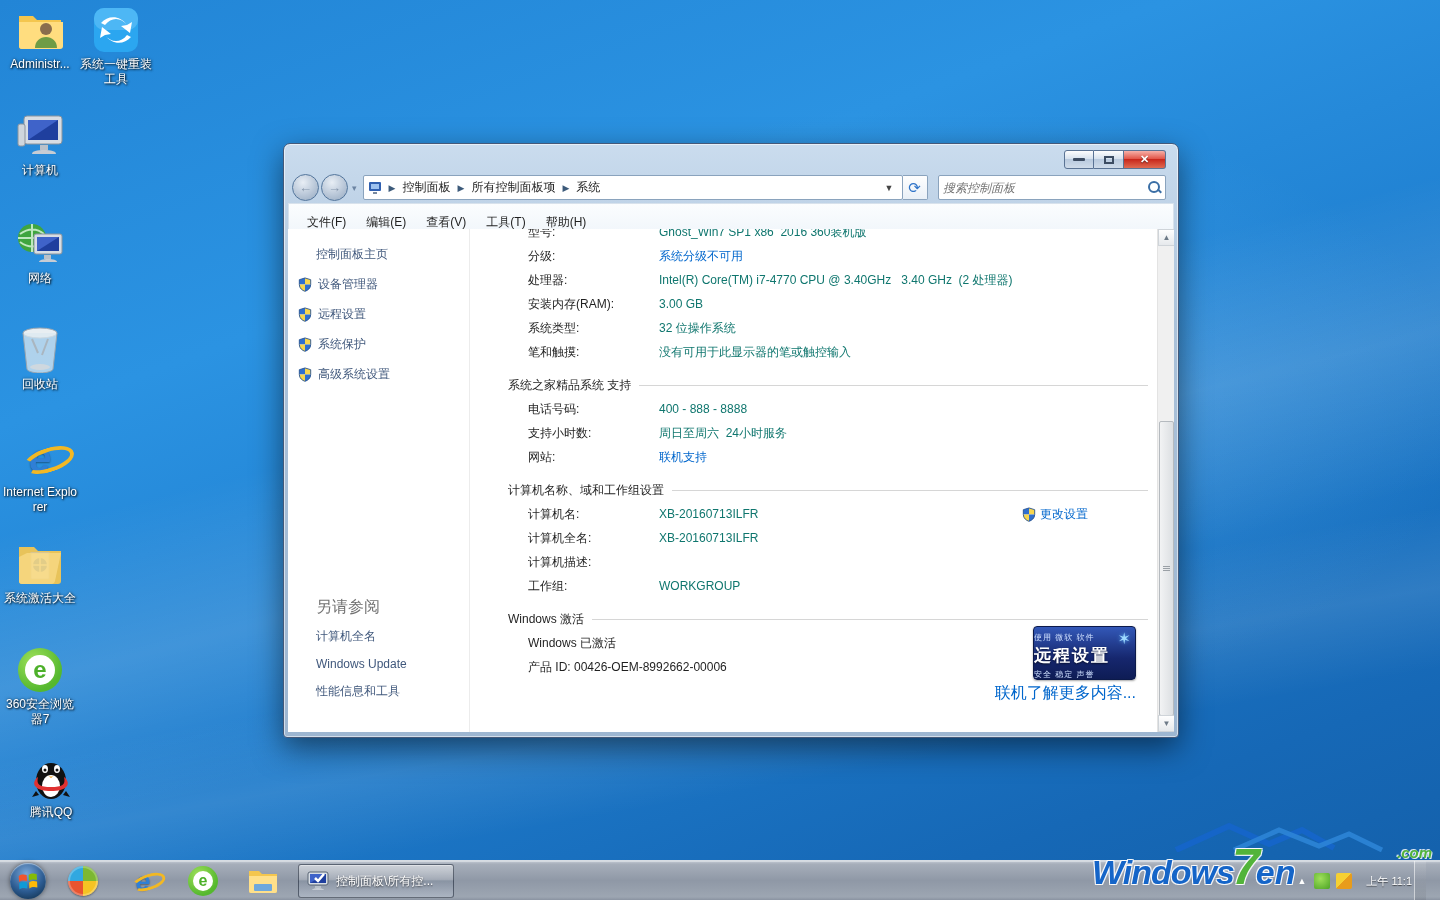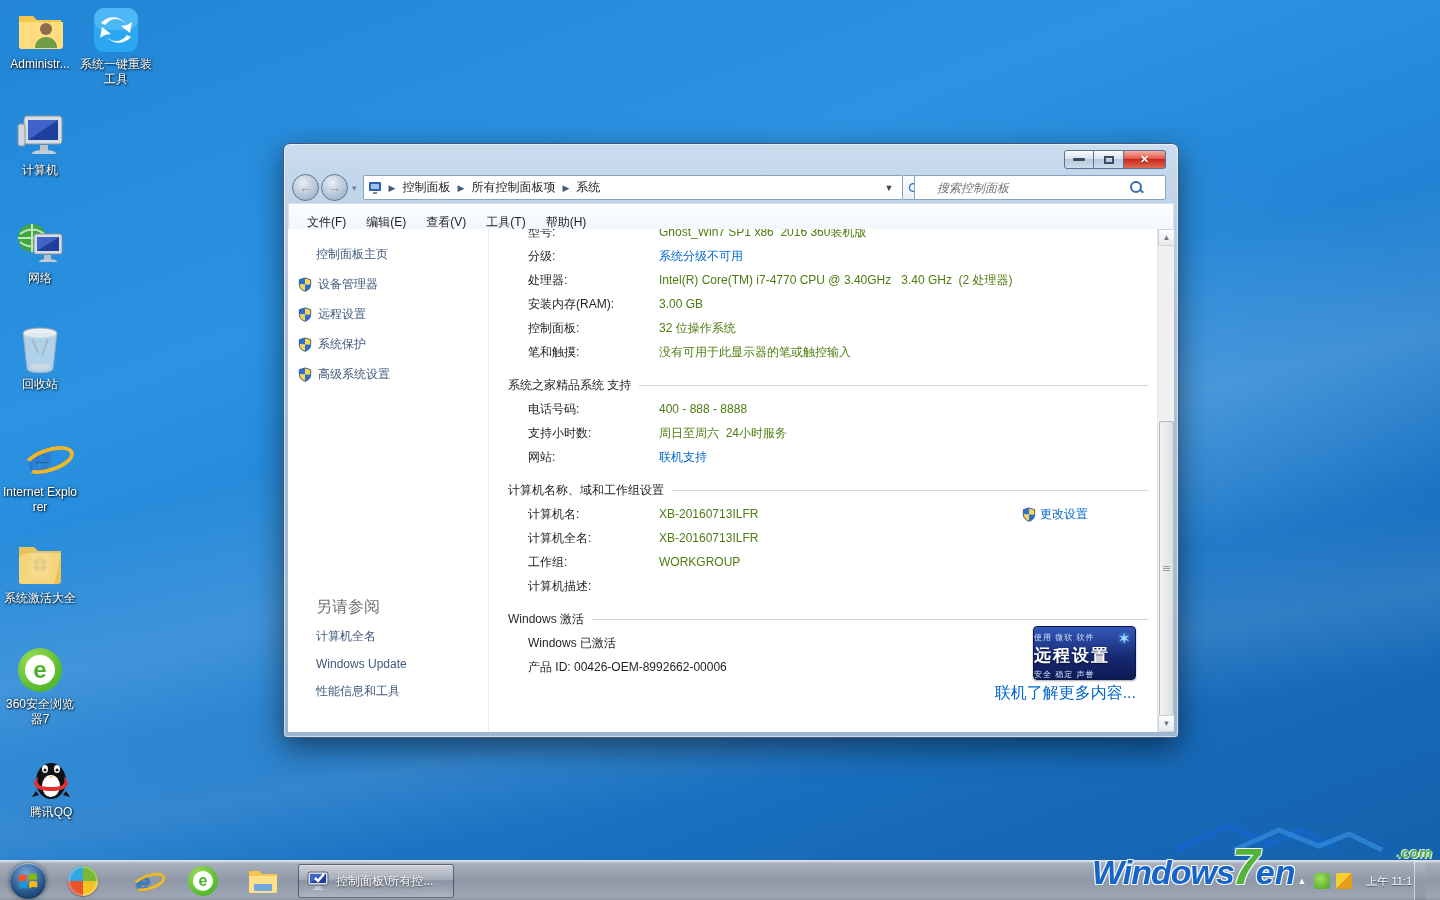--- a/index.html
+++ b/index.html
@@ -47,53 +47,53 @@
 
   .addr-row { height:31px; padding:3px 10px 3px 8px; display:flex; align-items:center; position:relative; }
   .navbtn { width:27px; height:27px; border-radius:50%; border:1px solid #54769c;
     background:radial-gradient(circle at 40% 30%, #e8eef5, #b9c7d8 55%, #93a8c0); margin-right:2px;
     display:flex; align-items:center; justify-content:center; color:#8696ab; font-size:13px; font-weight:bold; }
   .nav-chev { color:#6c84a2; font-size:9px; margin:0 6px 0 2px; }
   .addr-field { width:540px; height:25px; background:#fff; border:1px solid #8aa3bd; border-radius:2px; display:flex; align-items:center; padding:0 4px; font-size:12px; color:#1f1f1f; }
   .crumb-sep { color:#3c5a7a; font-size:9px; margin:0 7px; }
   .addr-drop { margin-left:auto; color:#444; font-size:9px; padding:0 4px; }
   .refresh-btn { width:25px; height:25px; border:1px solid #8aa3bd; border-left:none; border-radius:0 2px 2px 0; background:linear-gradient(#fefefe,#e9f0f7); display:flex; align-items:center; justify-content:center; color:#2f74c9; font-size:15px; }
-  .search-box { position:absolute; right:12px; top:3px; width:252px; height:25px; background:#fff; border:1px solid #8aa3bd; border-radius:2px; display:flex; align-items:center; padding:0 22px; }
+  .search-box { position:absolute; right:12px; top:3px; width:228px; height:25px; background:#fff; border:1px solid #8aa3bd; border-radius:2px; display:flex; align-items:center; padding:0 4px; }
   .search-box input { flex:1; border:none; outline:none; font-size:12px; font-style:italic; color:#6b6b6b; font-family:"Liberation Sans", sans-serif; background:transparent; }
   .mag { width:13px; height:13px; position:relative; }
   .mag::before { content:""; position:absolute; left:0; top:0; width:8px; height:8px; border:2px solid #3a6ea5; border-radius:50%; }
   .mag::after { content:""; position:absolute; left:9px; top:9px; width:5px; height:2px; background:#3a6ea5; transform:rotate(45deg); }
 
   .menubar { height:39px; margin:0 4px; background:linear-gradient(#fbfdfe, #eef4fa); border:1px solid #d8e2ec; border-bottom:1px solid #c9d5e2; display:flex; align-items:center; padding-left:8px; }
   .menu-item { font-size:12px; color:#1f1f1f; padding:3px 10px; }
 
   .client { position:absolute; left:4px; right:4px; top:85px; bottom:5px; background:#fff; overflow:hidden; }
 
   
-  .sidebar { position:absolute; left:0; top:0; bottom:0; width:201px; background:#fff; border-right:1px solid #ececec; }
+  .sidebar { position:absolute; left:0; top:0; bottom:0; width:182px; background:#fff; border-right:1px solid #ececec; }
   .sb-home { margin:17px 0 0 28px; font-size:12px; color:#40587c; cursor:pointer; }
   .sb-task { display:flex; align-items:center; margin:13px 0 0 10px; font-size:12px; color:#40587c; cursor:pointer; }
   .sb-task .shield { margin-right:6px; }
   .sb-bottom { position:absolute; left:0; bottom:20px; width:100%; }
   .sb-seealso { margin:0 0 10px 28px; font-size:16px; color:#737373; }
   .sb-link { margin:0 0 12px 28px; font-size:12px; color:#40587c; cursor:pointer; }
 
   
   .scroll { position:absolute; right:0; top:0; bottom:0; width:17px; background:#f0f0f0; border-left:1px solid #e3e3e3; }
   .sc-btn { position:absolute; left:0; width:17px; height:17px; background:linear-gradient(#fefefe,#e6e9ec); border:1px solid #cfd4d9; display:flex; align-items:center; justify-content:center; color:#6d7a87; font-size:8px; }
   .sc-up { top:0; } .sc-down { bottom:0; }
   .sc-thumb { position:absolute; left:1px; width:15px; top:192px; height:295px; border:1px solid #b5babf; border-radius:2px; background:linear-gradient(90deg,#f2f3f4,#dcdfe2); display:flex; align-items:center; justify-content:center; }
   .grip { width:7px; }
   .grip i { display:block; height:1px; background:#9aa0a6; margin:1px 0; }
 
   
   .main { position:absolute; left:206px; right:17px; top:0; bottom:0; padding:0 9px 0 14px; color:#1f1f1f; }
   .info-row { display:flex; height:24px; align-items:center; font-size:12px; }
   .info-row .lbl { width:151px; flex:none; padding-left:20px; color:#1f1f1f; white-space:pre; }
-  .info-row .val { white-space:pre; color:#4d7c0f; }
+  .info-row .val { white-space:pre; color:#0f766e; }
   .clip-row { margin-top:-9px; }
   .sec { display:flex; align-items:center; height:24px; margin-top:9px; font-size:12px; color:#1f1f1f; }
   .sec .rule { flex:1; height:1px; background:#d6d6d6; margin-left:8px; }
   a.link { color:#0066cc; text-decoration:none; cursor:pointer; }
   .cn-wrap { position:relative; }
   .change-link { position:absolute; right:60px; top:4px; display:flex; align-items:center; font-size:12px; }
   .change-link .shield { margin-right:4px; }
 
   .act-wrap { position:relative; }
   .genuine-badge { position:absolute; right:12px; top:-5px; width:103px; height:54px; border-radius:4px;
@@ -396,21 +396,21 @@
         </div>
         <div class="info-row">
           <span class="lbl">处理器:</span>
           <span class="val">Intel(R) Core(TM) i7-4770 CPU @ 3.40GHz   3.40 GHz  (2 处理器)</span>
         </div>
         <div class="info-row">
           <span class="lbl">安装内存(RAM):</span>
           <span class="val">3.00 GB</span>
         </div>
         <div class="info-row">
-          <span class="lbl">控制面板:</span>
+          <span class="lbl">系统类型:</span>
           <span class="val">32 位操作系统</span>
         </div>
         <div class="info-row">
           <span class="lbl">笔和触摸:</span>
           <span class="val">没有可用于此显示器的笔或触控输入</span>
         </div>
 
         <div class="sec">
           <span>系统之家精品系统 支持</span>
             <span class="rule"></span>
@@ -447,26 +447,26 @@
                 </g>
                 <path d="M8 1l6.5 2v5.5c0 4.5-3.5 6.8-6.5 7.8C5 15.3 1.5 13 1.5 8.5V3z" fill="none" stroke="#24508f"></path>
               </svg>
             <a class="link">更改设置</a>
           </div>
           <div class="info-row">
             <span class="lbl">计算机全名:</span>
             <span class="val">XB-20160713ILFR</span>
           </div>
           <div class="info-row">
+            <span class="lbl">计算机描述:</span>
+            <span class="val"></span>
+          </div>
+          <div class="info-row">
             <span class="lbl">工作组:</span>
             <span class="val">WORKGROUP</span>
-          </div>
-          <div class="info-row">
-            <span class="lbl">计算机描述:</span>
-            <span class="val"></span>
           </div>
         </div>
 
         <div class="sec">
           <span>Windows 激活</span>
             <span class="rule"></span>
         </div>
         <div class="act-wrap">
           <div class="info-row">
             <span class="lbl" style="width:auto">Windows 已激活</span>

